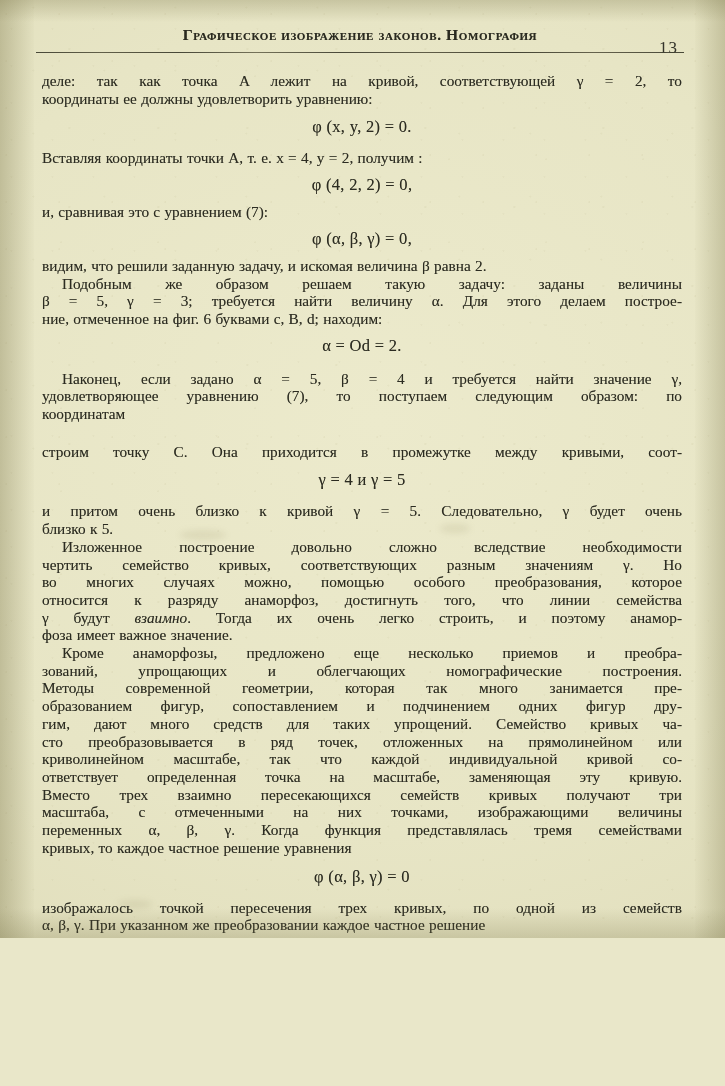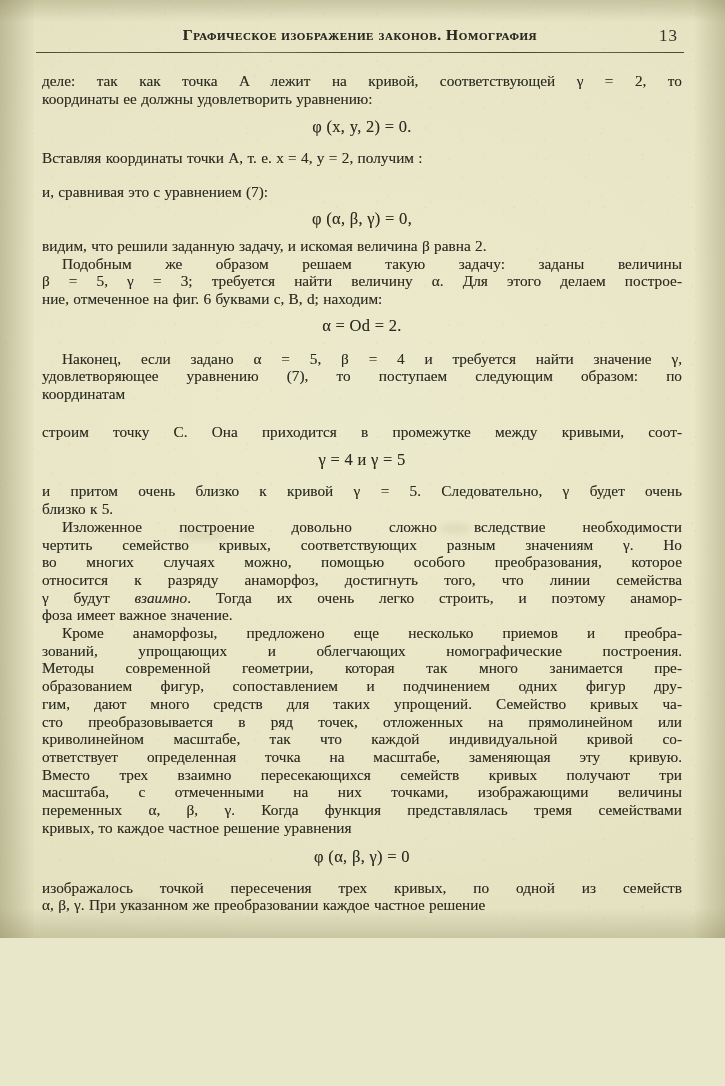--- a/index.html
+++ b/index.html
@@ -74,21 +74,21 @@
     font-size: 15.5px;
     letter-spacing: 0.6px;
     color: #2a2a20;
     font-weight: 600;
     white-space: nowrap;
     text-shadow: 0 0 0.6px rgba(40,40,25,0.5);
   }
   .runhead-pageno {
     position: absolute;
     right: 6px;
-    top: 0;
+    top: 12px;
     font-size: 17px;
     color: #33332a;
     letter-spacing: 1px;
   }
   .rule {
     position: absolute;
     left: 36px;
     top: 52px;
     width: 648px;
     height: 1px;
@@ -167,20 +167,21 @@
     <p class="tx tight">деле: так как точка A лежит на кривой, соответствующей γ = 2, то</p>
     <p class="tx">координаты ее должны удовлетворить уравнению:</p>
 
     <div class="sp10"></div>
     <p class="formula">φ (x,  y,  2) = 0.</p>
     <div class="sp12"></div>
 
     <p class="tx">Вставляя координаты точки A, т. е. x = 4, y = 2, получим :</p>
 
     <div class="sp8"></div>
+    <p class="formula">φ (4,  2,  2) = 0,</p>
     <div class="sp8"></div>
 
     <p class="tx">и, сравнивая это с уравнением (7):</p>
 
     <div class="sp8"></div>
     <p class="formula">φ (α,  β,  γ) = 0,</p>
     <div class="sp8"></div>
 
     <p class="tx">видим, что решили заданную задачу, и искомая величина β равна 2.</p>
 

